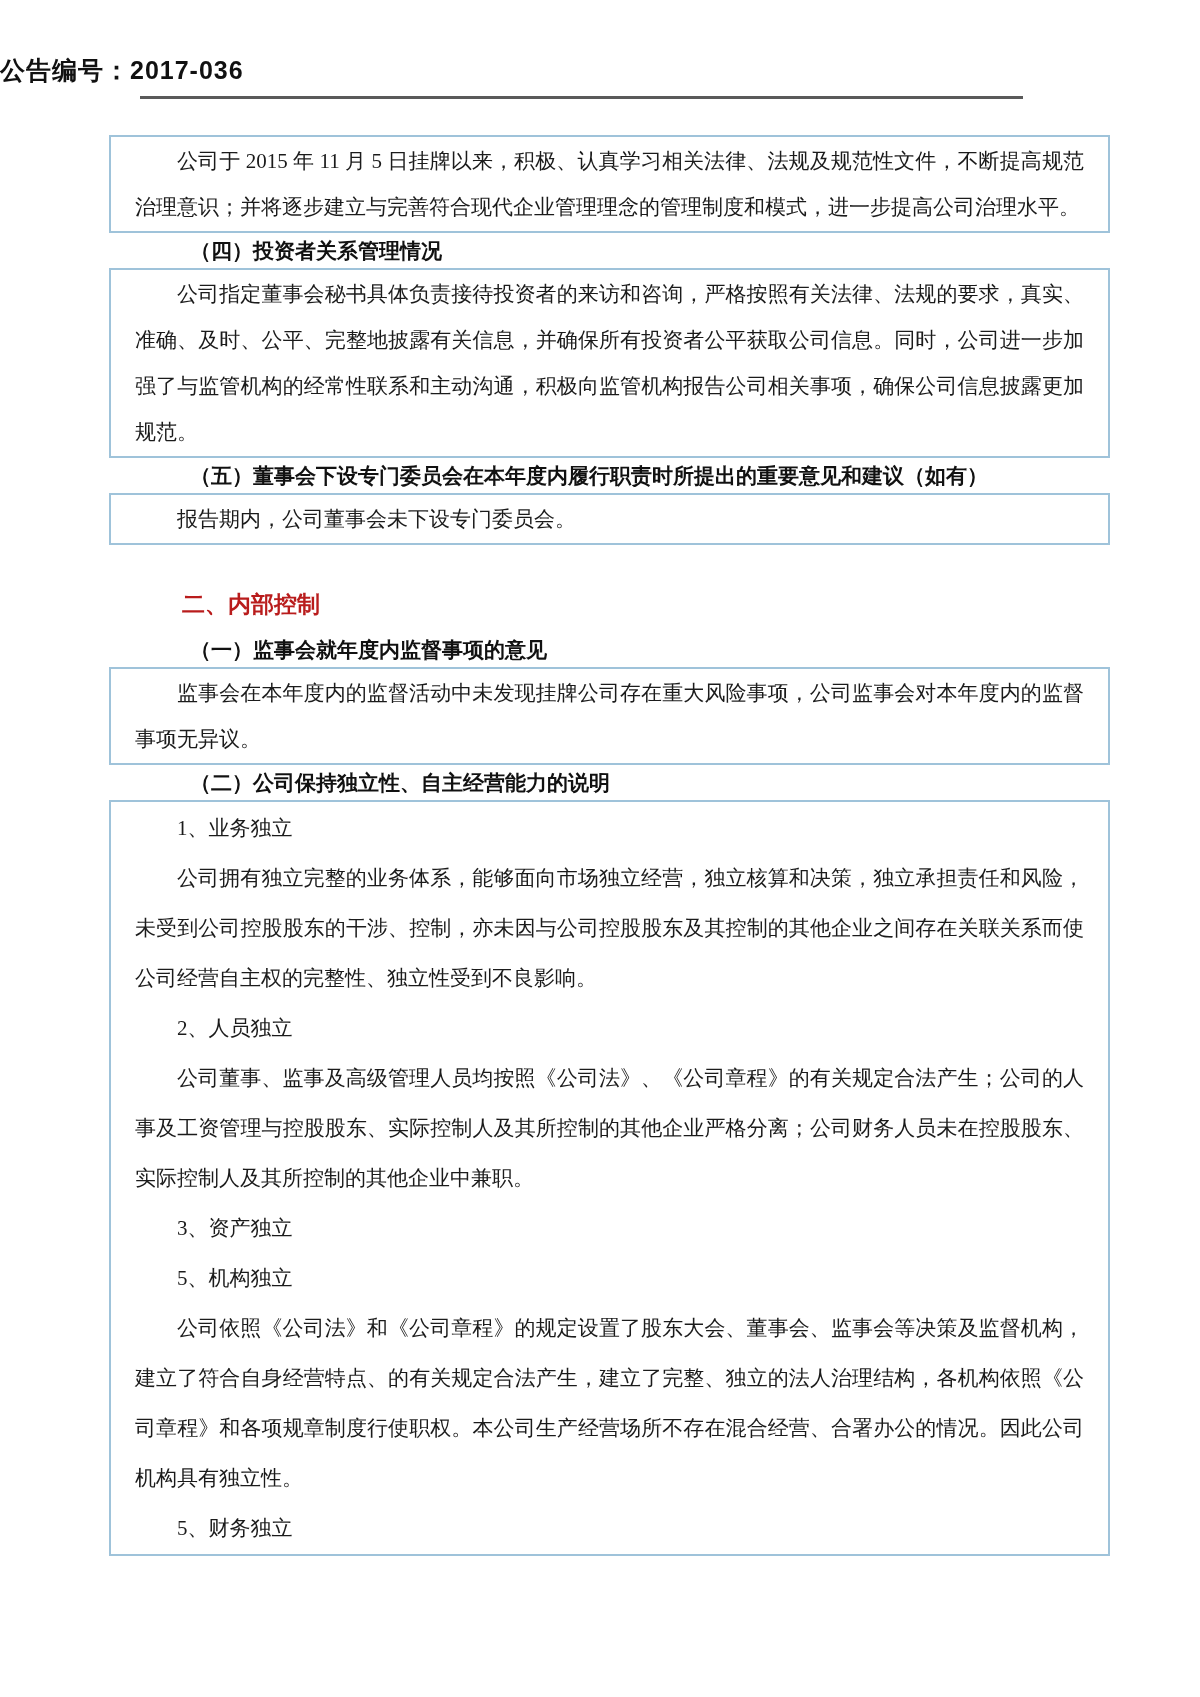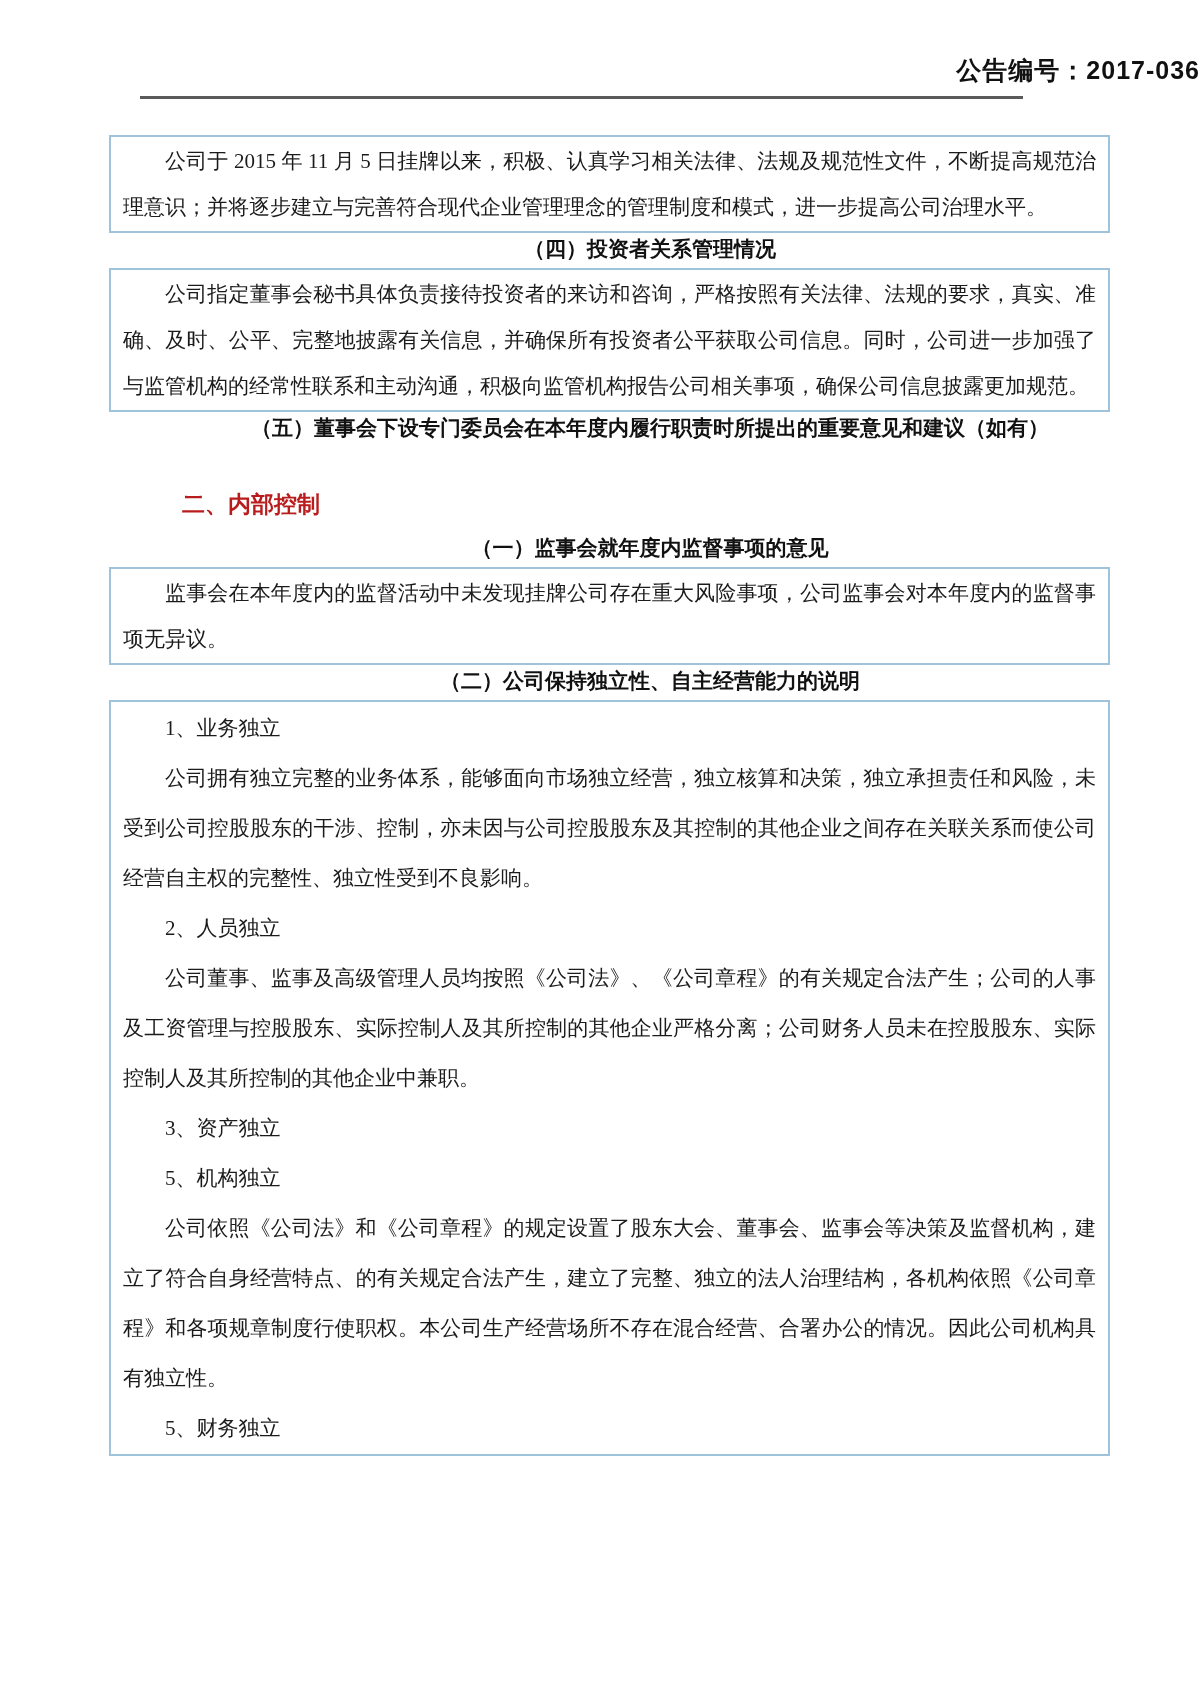--- a/index.html
+++ b/index.html
@@ -13,21 +13,22 @@
     position: relative;
     font-family: "Liberation Serif", serif;
     color: #1b1b1b;
     overflow: hidden;
   }
   .page {
     padding-top: 54px;
   }
   
   .announcement {
-    text-align: right;
+    text-align: left;
+    margin-right: 178px;
     font-family: "Liberation Sans", sans-serif;
     font-weight: bold;
     font-size: 25px;
     line-height: 32px;
     letter-spacing: 1px;
     color: #111111;
   }
   .header-rule {
     height: 3px;
     width: 883px;
@@ -35,46 +36,45 @@
     background: #5a5a5a;
   }
   
   .content {
     margin-left: 109px;
     width: 1001px;
   }
   .text-box {
     box-sizing: border-box;
     border: 2px solid #9fc3da;
-    padding: 1px 12px;
+    padding: 1px 24px;
     background: #ffffff;
   }
   .text-box p {
     margin: 0;
     font-size: 21px;
     line-height: 46px;
     text-align: justify;
     text-indent: 42px;
     word-break: break-all;
   }
   .text-box.lg p {
     line-height: 50px;
   }
   .box-first {
     margin-top: 36px;
   }
   .sub-heading {
-    font-family: Liberation Mono, monospace;
+    font-family: Liberation Serif, serif;
     font-weight: bold;
     font-size: 21px;
     line-height: 30px;
     margin: 3px 0 2px 0;
     padding-left: 81px;
     color: #111111;
-    text-align: center;
   }
   .section-title {
     font-family: "Liberation Sans", sans-serif;
     font-weight: bold;
     font-size: 23px;
     line-height: 30px;
     margin: 44px 0 16px 0;
     padding-left: 73px;
     color: #b91c1c;
   }
@@ -95,20 +95,23 @@
       </div>
 
     <div class="sub-heading">（四）投资者关系管理情况</div>
 
     <div class="text-box">
         <p>公司指定董事会秘书具体负责接待投资者的来访和咨询，严格按照有关法律、法规的要求，真实、准确、及时、公平、完整地披露有关信息，并确保所有投资者公平获取公司信息。同时，公司进一步加强了与监管机构的经常性联系和主动沟通，积极向监管机构报告公司相关事项，确保公司信息披露更加规范。</p>
       </div>
 
     <div class="sub-heading">（五）董事会下设专门委员会在本年度内履行职责时所提出的重要意见和建议（如有）</div>
 
+    <div class="text-box">
+        <p>报告期内，公司董事会未下设专门委员会。</p>
+      </div>
 
     <div class="section-title">二、内部控制</div>
 
     <div class="sub-heading">（一）监事会就年度内监督事项的意见</div>
 
     <div class="text-box">
         <p>监事会在本年度内的监督活动中未发现挂牌公司存在重大风险事项，公司监事会对本年度内的监督事项无异议。</p>
       </div>
 
     <div class="sub-heading">（二）公司保持独立性、自主经营能力的说明</div>

